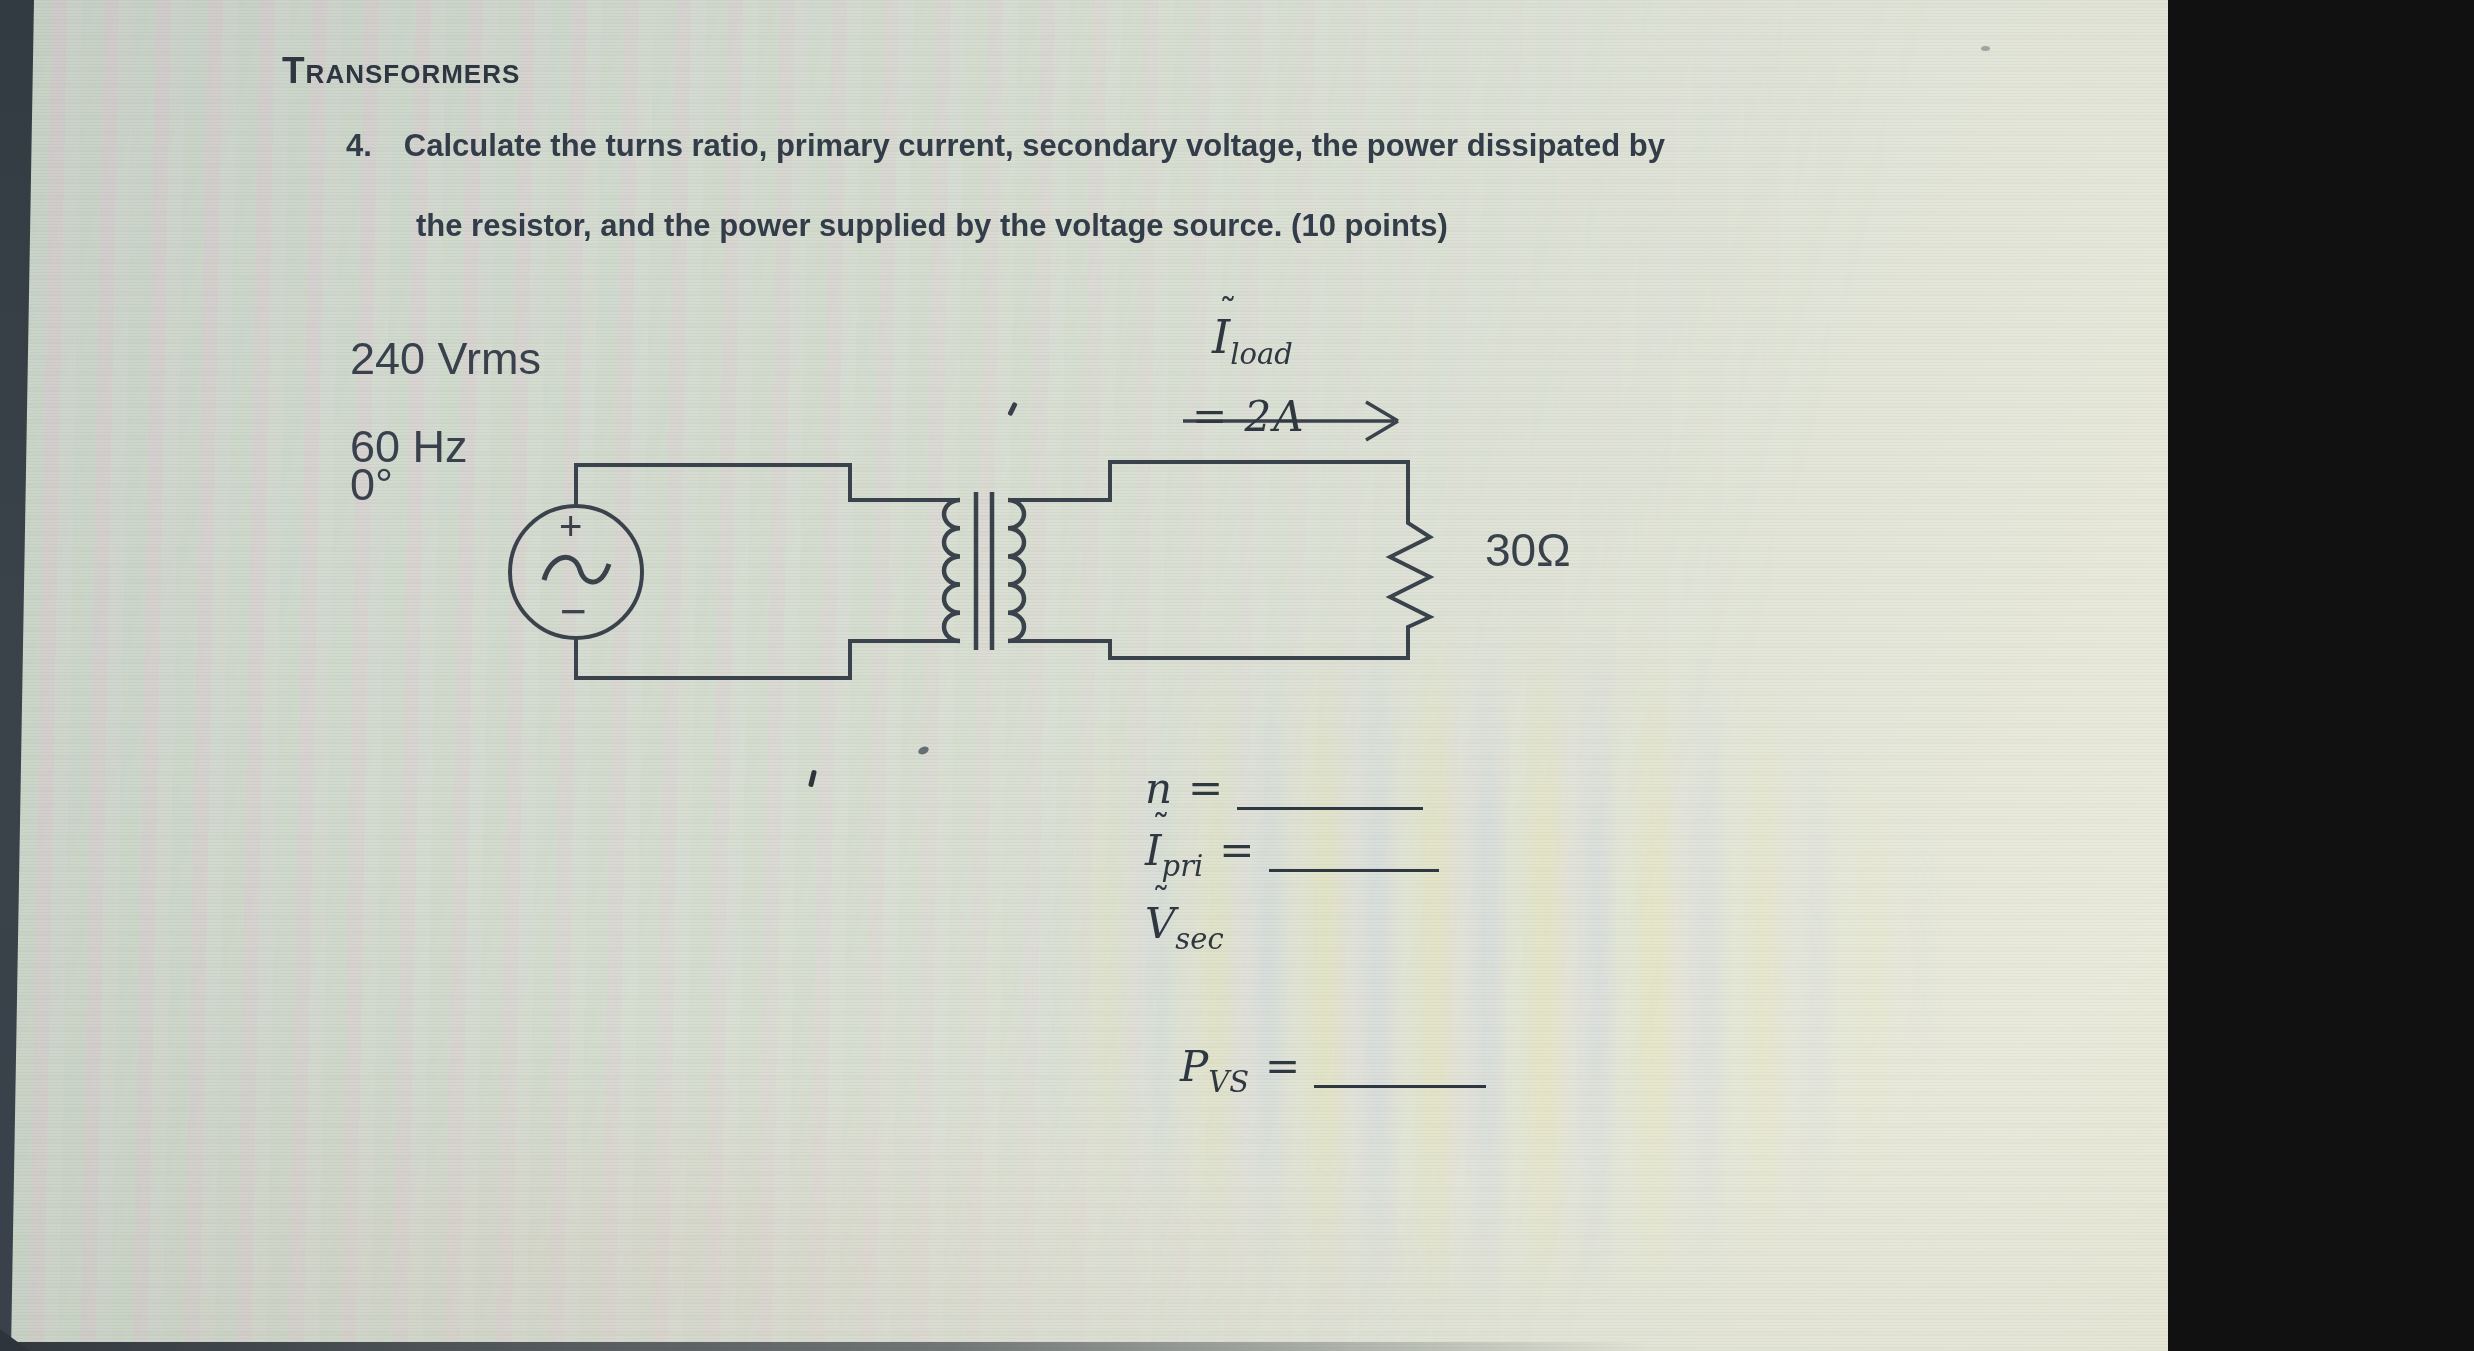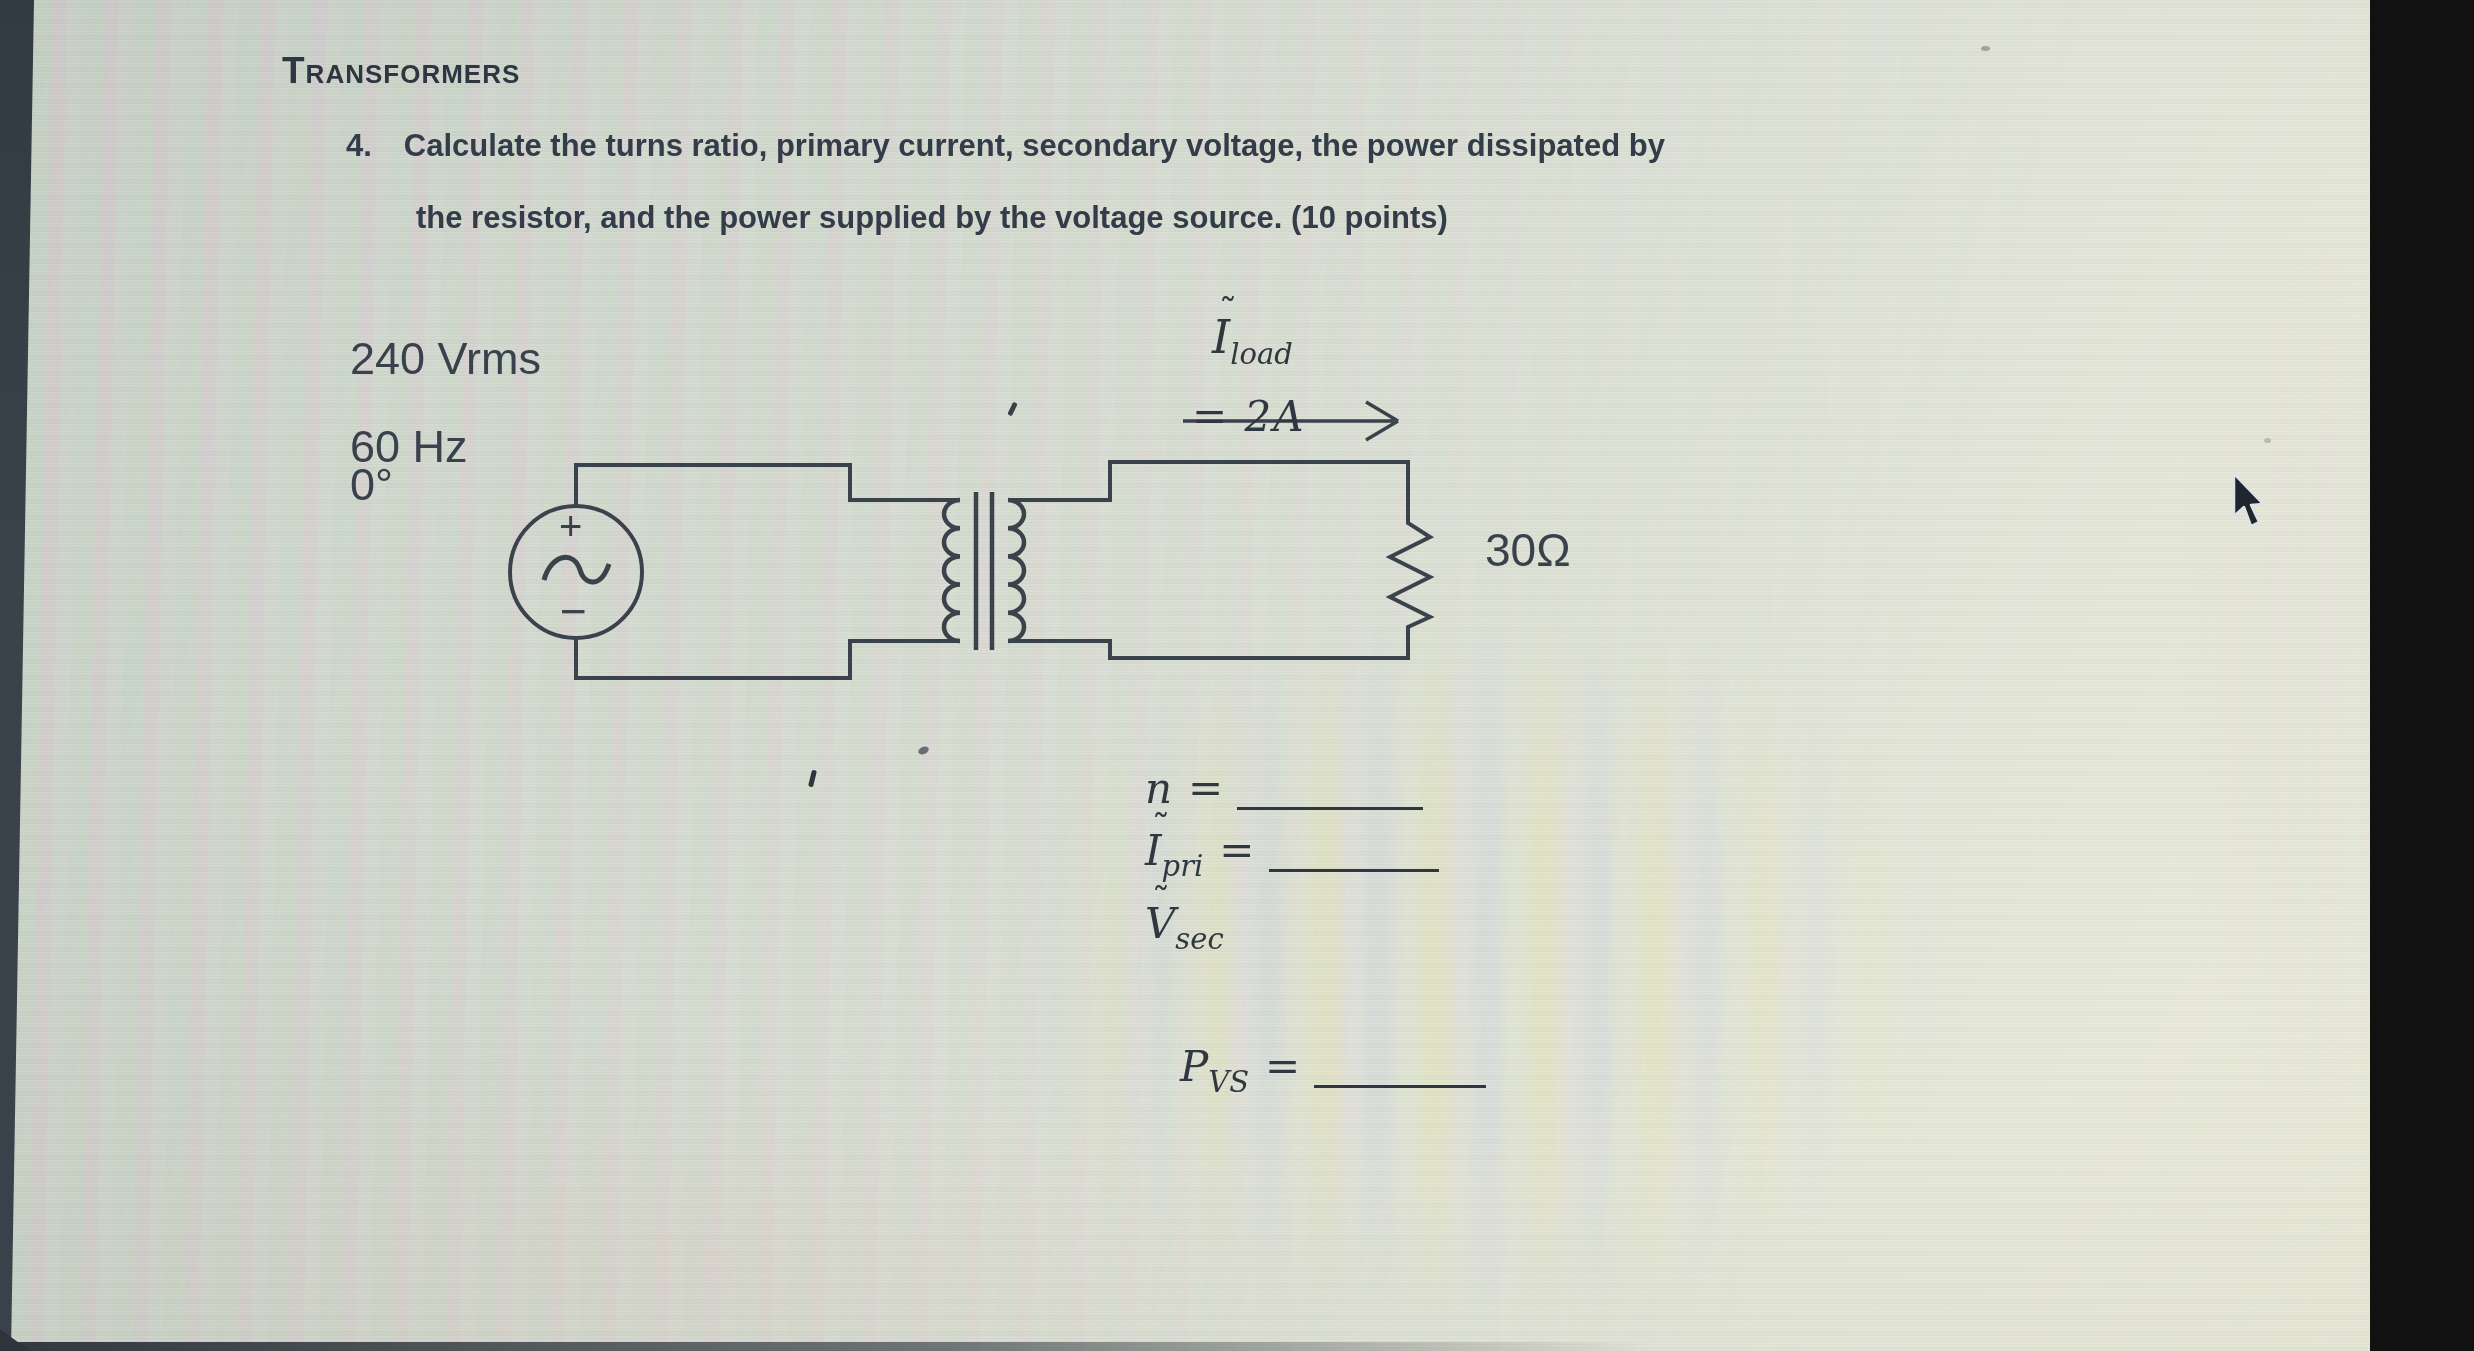--- a/index.html
+++ b/index.html
@@ -1,17 +1,17 @@
 <!DOCTYPE html>
 <html><head>
 <meta charset="utf-8">
 <style>
   html,body{margin:0;padding:0;background:#111;}
   .screen{
-    position:relative; width:2370px; height:1351px; overflow:hidden;
+    position:relative; width:2168px; height:1351px; overflow:hidden;
     font-family:"Liberation Sans", sans-serif;
     background:linear-gradient(118deg,#cbd2cc 0%,#d3d9cf 30%,#dcе0d4 55%,#e5e7d8 80%,#ebecdc 100%);
     background-color:#fde047;
   }
   
   .bg, .bg * {pointer-events:none;}
   .bg-base{position:absolute;inset:0;
     background:linear-gradient(118deg,#cbd2cc 0%,#d4dad0 32%,#dee2d6 60%,#e7e8d9 85%,#ecebdb 100%);}
   .bg-scanlines{position:absolute;inset:0;opacity:.55;
     background:repeating-linear-gradient(180deg, rgba(95,110,104,.07) 0 1.4px, rgba(255,255,255,.09) 1.4px 3.2px);}
@@ -36,21 +36,21 @@
     background:linear-gradient(180deg,#333b42,#3a424a 45%,#39414a);
     clip-path:polygon(0 0, 34px 0, 11px 100%, 0 100%);}
   .bezel-bottom{position:absolute;left:0;bottom:0;width:1720px;height:9px;
     background:linear-gradient(to right, rgba(41,48,55,.95), rgba(43,50,57,.6) 55%, rgba(43,50,57,0) 96%);}
   .bezel-corner{position:absolute;left:0;bottom:0;width:30px;height:22px;background:#2d343b;
     clip-path:polygon(0 0, 100% 100%, 0 100%);}
   .title{position:absolute;left:282px;top:50px;font-size:37px;font-weight:700;
     font-variant:small-caps;letter-spacing:1px;color:#2e3741;}
   .prob-line{position:absolute;font-size:31px;font-weight:700;color:#333c49;white-space:nowrap;}
   .prob-line1{left:346px;top:128px;}
-  .prob-line2{left:416px;top:200px;}
+  .prob-line2{left:416px;top:208px;}
   .prob-num{display:inline-block;margin-right:32px;}
   .src-label{position:absolute;left:350px;font-size:45px;color:#39424c;white-space:nowrap;line-height:1;}
   .src1{top:336px;} .src2{top:424px;} .src3{top:462px;}
   .circuit-svg{position:absolute;left:330px;top:280px;width:1320px;height:440px;}
   .src-sign{position:absolute;color:#39414b;font-weight:400;line-height:1;}
   .sign-plus{left:559px;top:506px;font-size:40px;}
   .sign-minus{left:560px;top:588px;font-size:46px;}
   .math{font-family:"DejaVu Serif", serif;font-style:italic;color:#2f3741;}
   .iload{position:absolute;left:1212px;top:314px;font-size:46px;line-height:1;}
   .iload .sub, .row .sub{font-size:29px;vertical-align:-11px;letter-spacing:0;}

